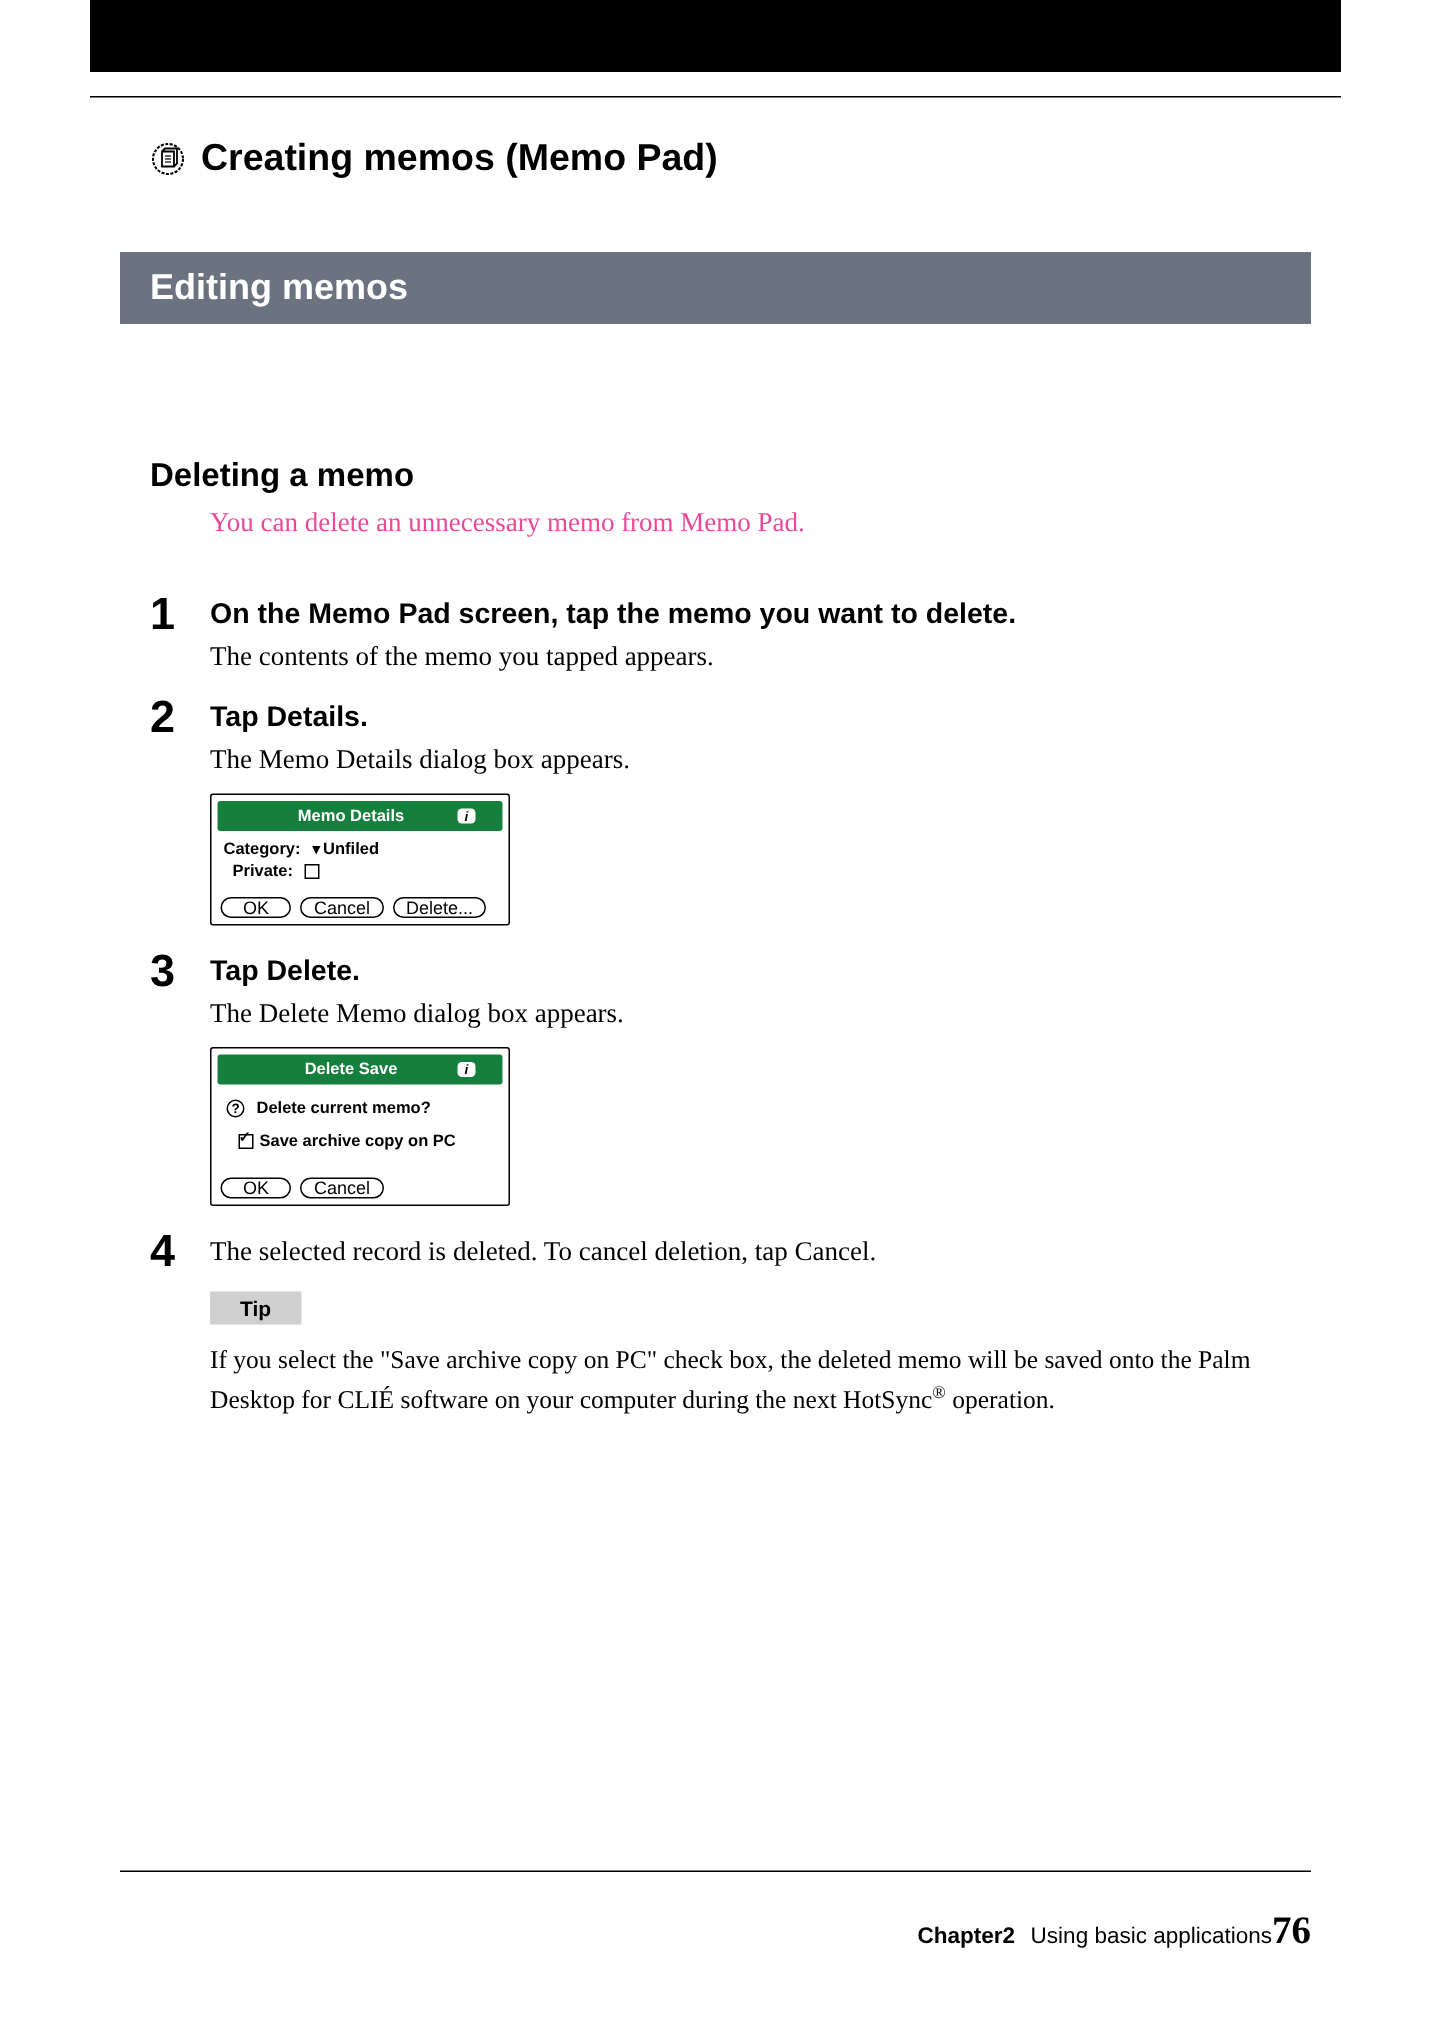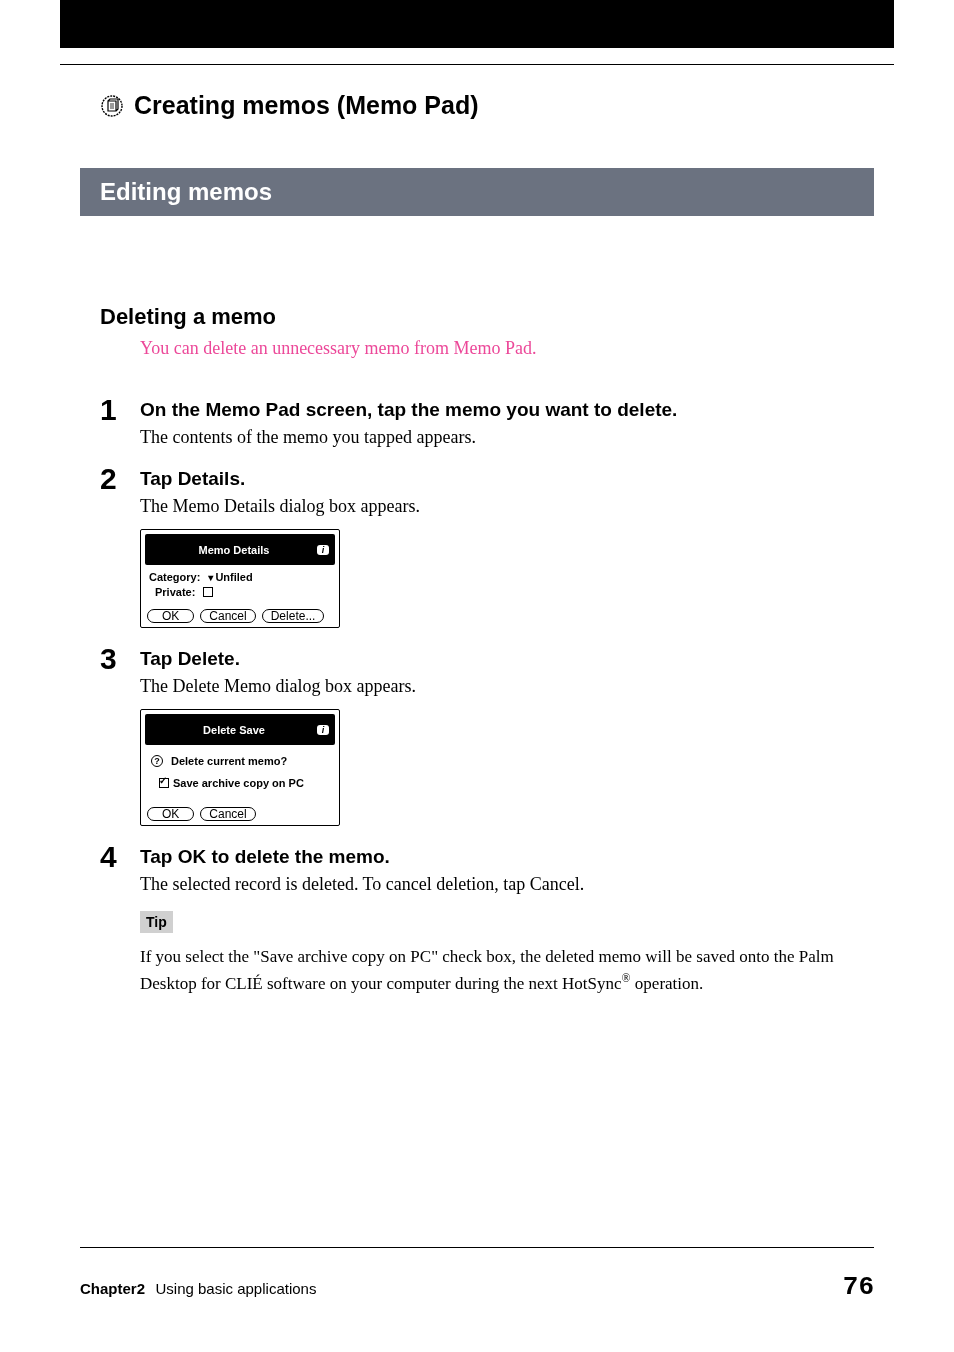--- a/index.html
+++ b/index.html
@@ -98,30 +98,30 @@
     .screenshot-box {
       border: 1.5px solid #000;
       width: 200px;
       background: #fff;
       margin-bottom: 20px;
       font-family: Arial, Helvetica, sans-serif;
       padding: 4px;
       border-radius: 2px;
     }
     .screenshot-titlebar {
-      background: #000000;
+      background: #15803d;
       color: #fff;
       font-size: 11px;
       font-weight: bold;
-      padding: 2px 6px;
+      padding: 2px 18px;
       display: flex;
       justify-content: space-between;
       align-items: center;
       border-radius: 2px;
-      height: 31px;
+      height: 20px;
       margin-bottom: 4px;
     }
     .screenshot-titlebar-title {
       flex: 1;
       text-align: center;
     }
     .info-badge {
       background: #fff;
       color: #000;
       border-radius: 3px;
@@ -216,54 +216,54 @@
       gap: 4px;
       margin-bottom: 10px;
       padding-left: 10px;
     }
     .tip-label {
       display: inline-block;
       background: #d0d0d0;
       font-family: Arial, Helvetica, sans-serif;
       font-size: 14px;
       font-weight: bold;
-      padding: 3px 6px;
+      padding: 3px 20px;
       margin-bottom: 12px;
     }
     .tip-body {
       font-size: 17px;
       line-height: 1.45;
       color: #000;
     }
     .superscript {
       font-size: 0.7em;
       vertical-align: super;
     }
     .page-footer {
       position: absolute;
       bottom: 50px;
       left: 80px;
       right: 80px;
       display: flex;
-      justify-content: space-between;
+      justify-content: flex-end;
       align-items: baseline;
     }
     .footer-left {
       font-family: Arial, Helvetica, sans-serif;
     }
     .footer-chapter {
       font-weight: bold;
       font-size: 15px;
     }
     .footer-subtitle {
       font-size: 15px;
       margin-left: 6px;
     }
     .footer-page {
-      font-family: Liberation Mono, monospace;
+      font-family: Liberation Serif, serif;
       font-weight: bold;
       font-size: 26px;
     }
     .footer-rule {
       position: absolute;
       bottom: 104px;
       left: 80px;
       right: 80px;
       border: none;
       border-top: 1px solid #000;
@@ -351,21 +351,20 @@
       </div>
       <div class="palm-btn-row">
         <div class="palm-btn wide">OK</div>
         <div class="palm-btn">Cancel</div>
       </div>
     </div>
   </div>
 
   <div class="step">
     <div class="step-number">4</div>
-    <div class="step-heading">Tap OK to delete the memo.</div>
     <div class="step-body">The selected record is deleted. To cancel deletion, tap Cancel.</div>
 
     <div style="margin-top:16px">
       <div class="tip-label">Tip</div>
       <div class="tip-body">
         <span>If you select the "Save archive copy on PC" check box, the deleted memo will be saved onto the Palm Desktop for CLIÉ software on your computer during the next HotSync</span><span class="superscript">®</span><span> operation.</span>
       </div>
     </div>
   </div>
 

